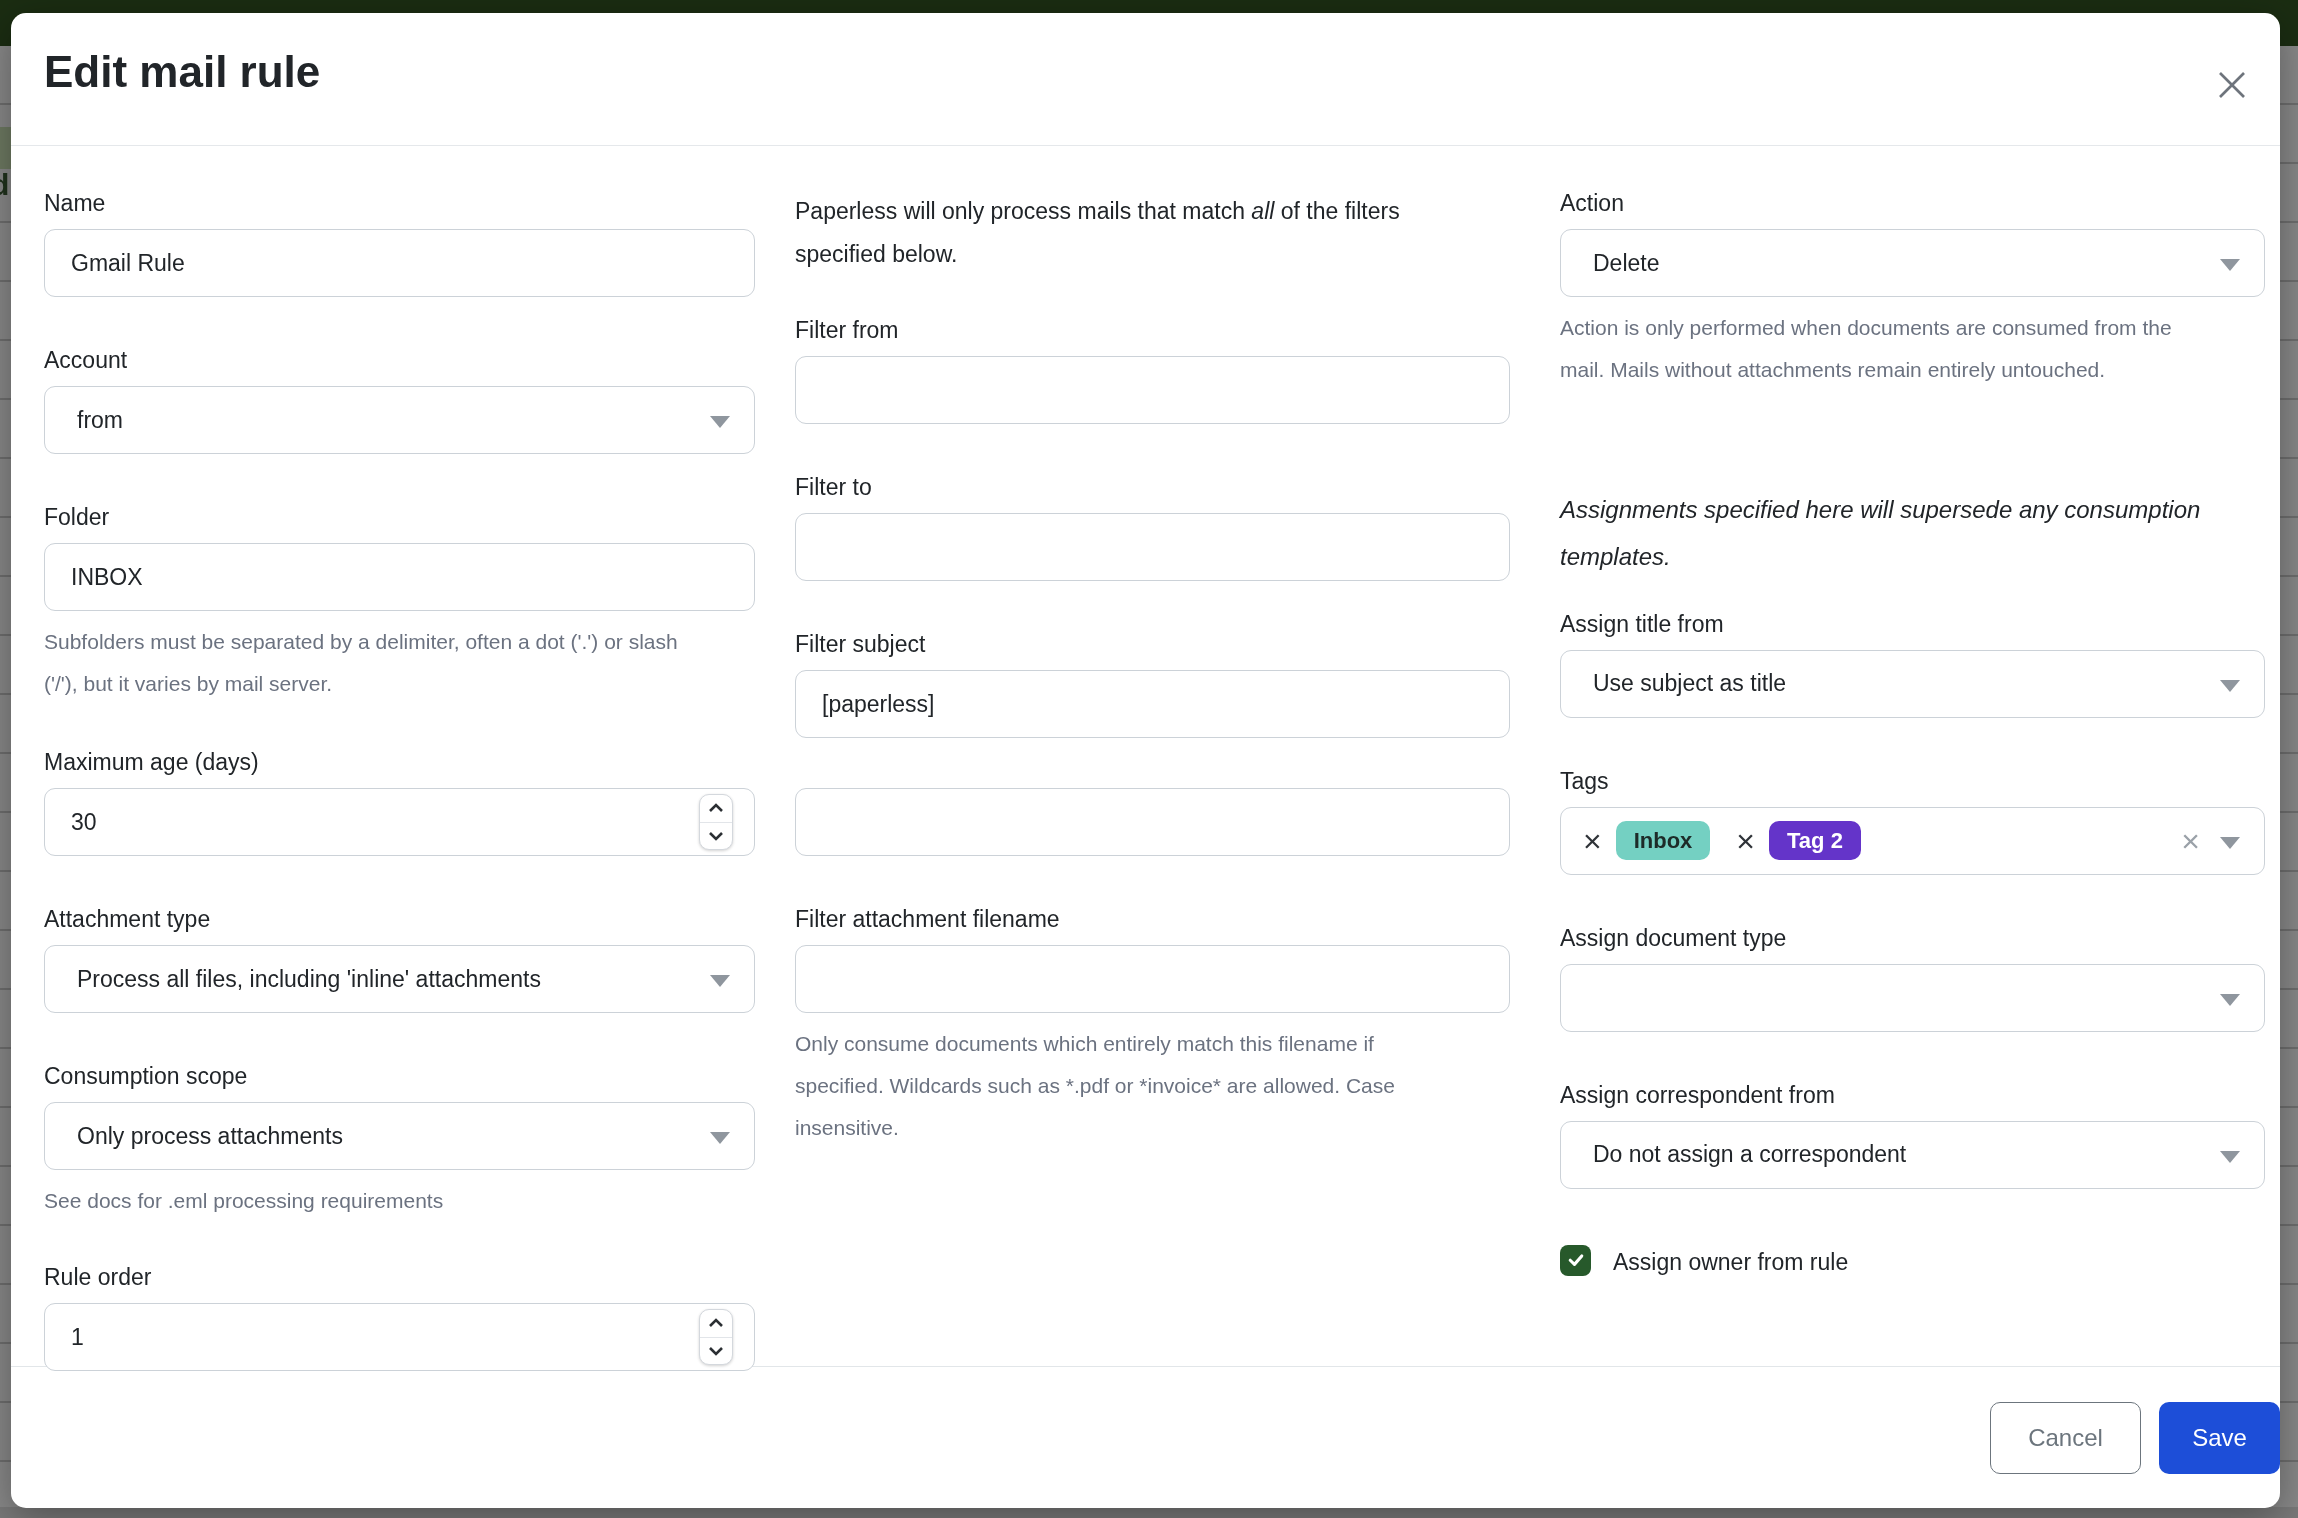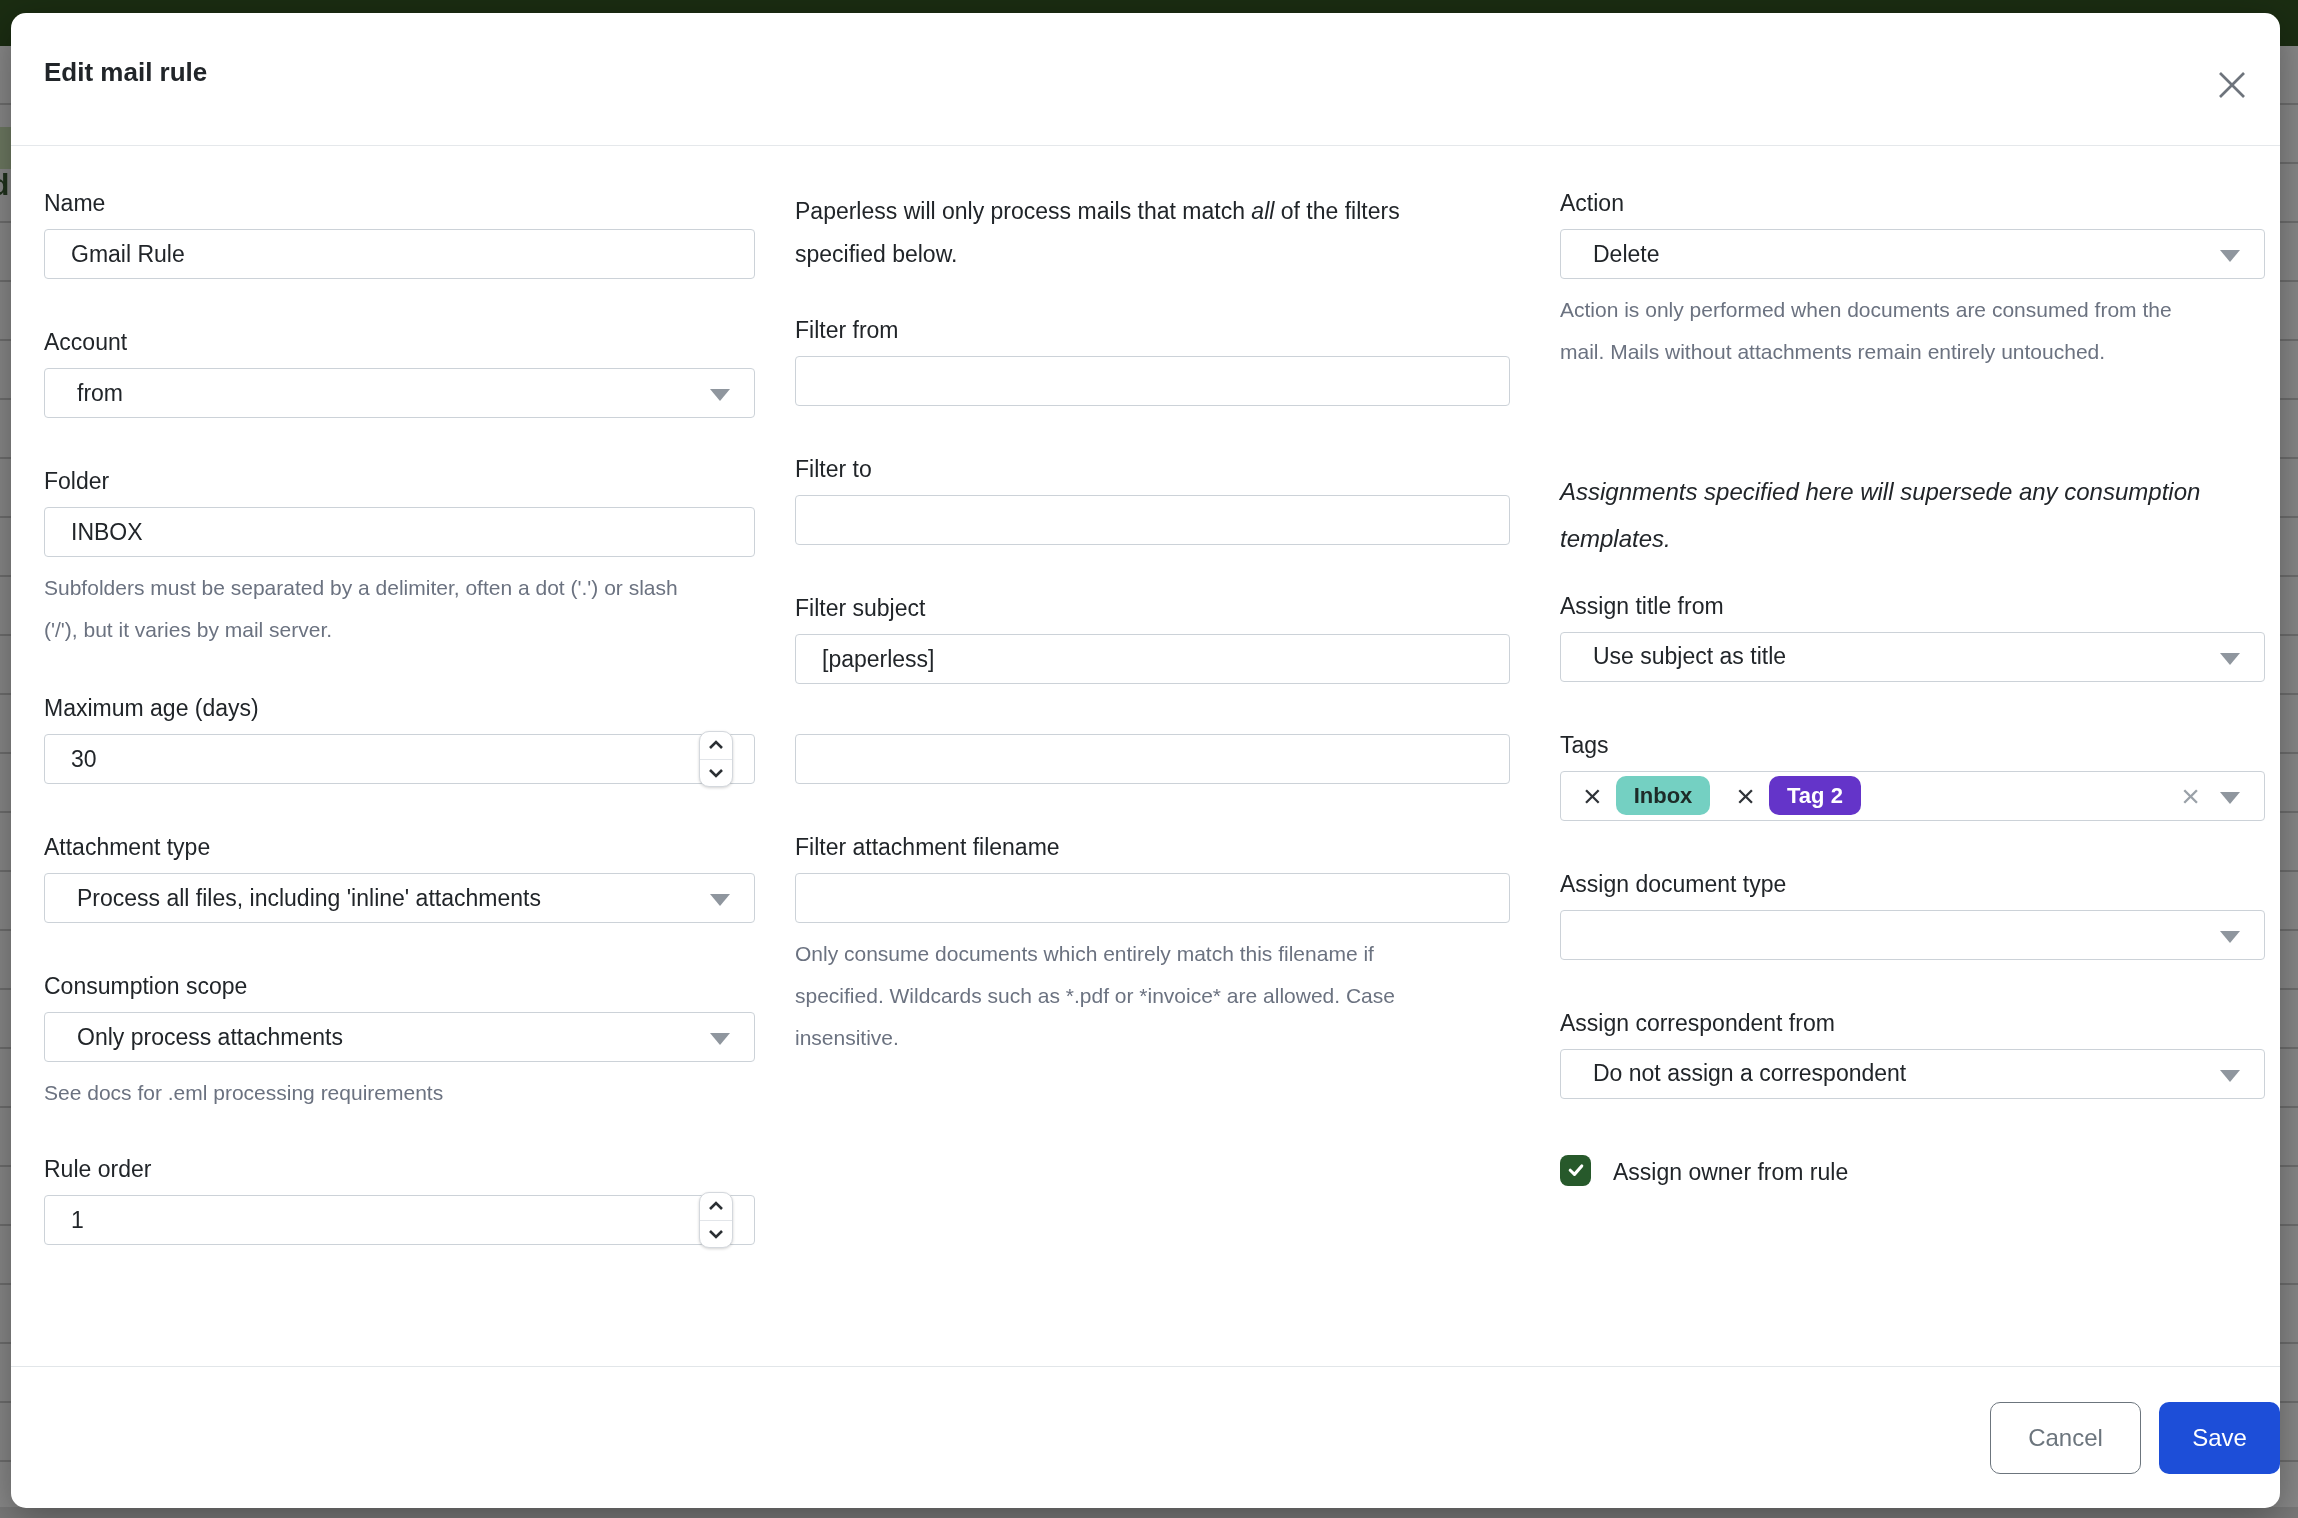--- a/index.html
+++ b/index.html
@@ -41,21 +41,21 @@
     display: flex; flex-direction: column;
   }
   .modal-header {
     height: 133px; flex: none;
     border-bottom: 1.5px solid #e5e8eb;
     position: relative;
     display: flex; align-items: center;
     padding: 0 33px; box-sizing: border-box;
   }
   .modal-title {
-    font-size: 26px; font-weight: 700; color: #212529;
+    font-size: 44px; font-weight: 700; color: #212529;
     margin-top: -14px;
   }
   .close-btn {
     position: absolute; right: 28px; top: 52px;
     width: 40px; height: 40px;
     background: none; border: none; cursor: pointer; padding: 0;
   }
   .modal-body {
     flex: none; height: 1220px;
     padding: 44px 0 0 33px; box-sizing: border-box;
@@ -63,22 +63,22 @@
   }
   .col1 { width: 711px; flex: none; margin-right: 40px; }
   .col2 { width: 715px; flex: none; margin-right: 50px; }
   .col3 { width: 705px; flex: none; }
   .form-group { margin-bottom: 50px; }
   .form-label {
     display: block; font-size: 23px; color: #212529; margin-bottom: 12px;
   }
   .text-input, .select-box, .tags-box {
     position: relative;
-    width: 100%; height: 50px; box-sizing: border-box;
-    border: 1.5px solid #ccd2d8; border-radius: 4px;
+    width: 100%; height: 68px; box-sizing: border-box;
+    border: 1.5px solid #ccd2d8; border-radius: 11px;
     background: #fff;
   }
   input.text-input {
     font-family: "Liberation Sans", "DejaVu Sans", sans-serif;
     font-size: 23px; color: #212529; padding: 0 26px; outline: none;
   }
   .select-box {
     display: flex; align-items: center;
     padding: 0 60px 0 32px; font-size: 23px; color: #212529;
     cursor: pointer;

